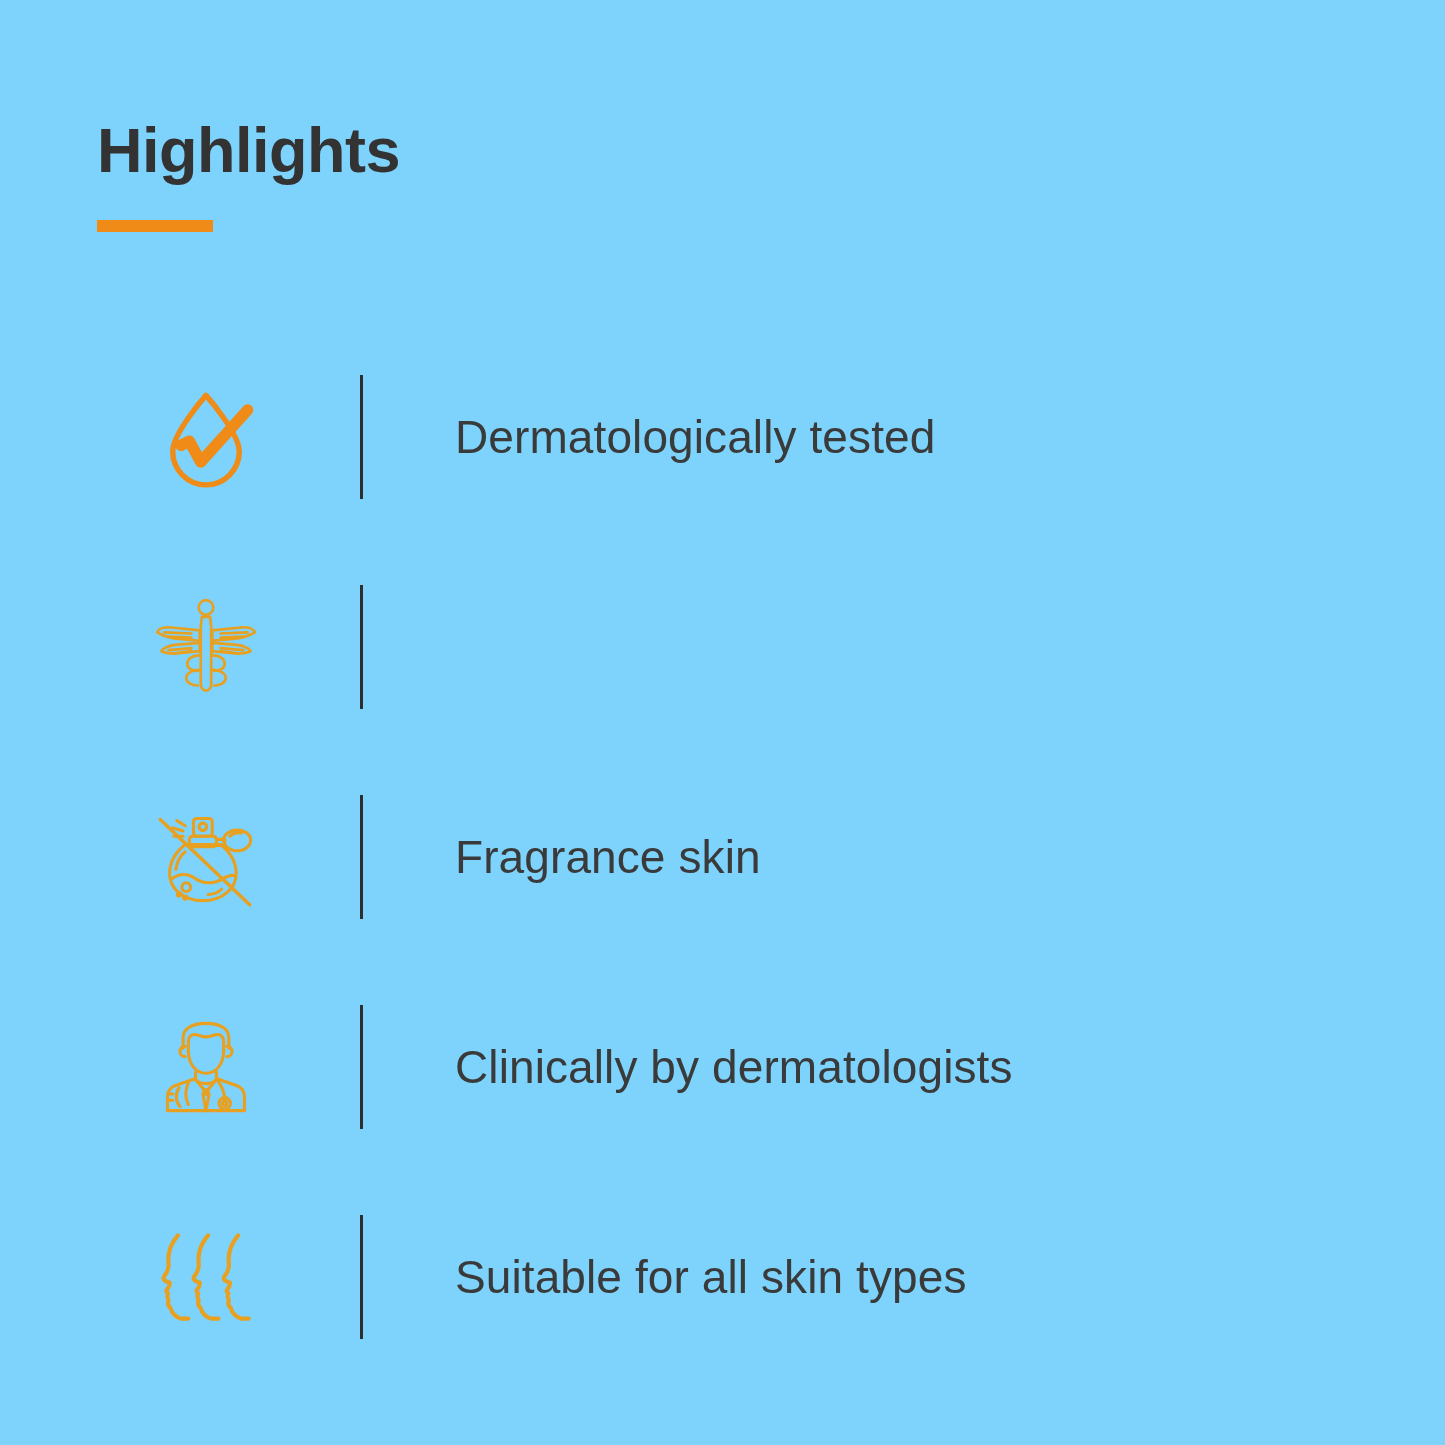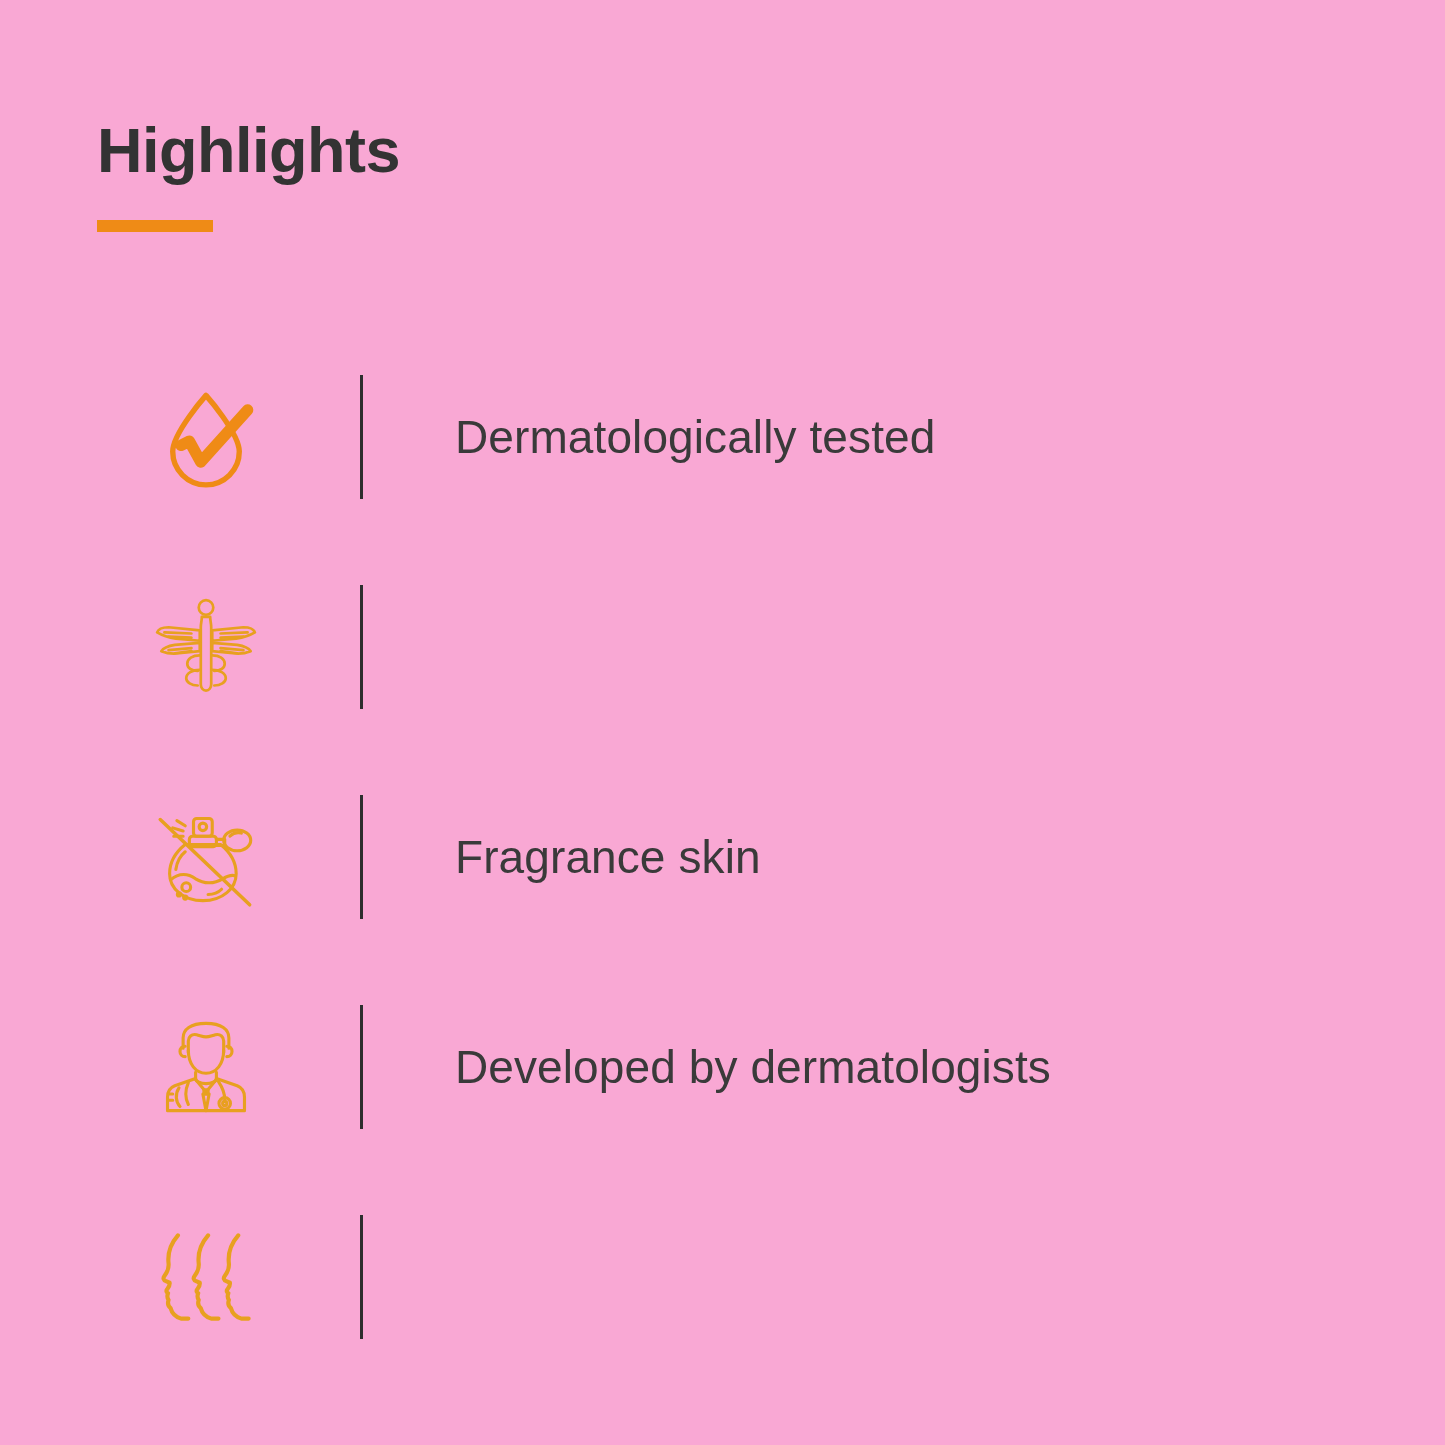--- a/index.html
+++ b/index.html
@@ -14,21 +14,21 @@
     font-family: "Liberation Sans", sans-serif;
     overflow: hidden;
     position: relative;
   }
 
   .panel {
     position: absolute;
     left: 0; top: 0;
     width: 1445px;
     height: 1445px;
-    background: #f9a8d4;
+    background: #7dd3fc;
   }
 
   
   .header {
     position: absolute;
     left: 97px;
     top: 118px;
   }
   .page-title {
     font-size: 63px;
@@ -187,36 +187,37 @@
             <path d="M33 65 C30 72 30 80 33 86"></path>
             <path d="M24 70 C20 76 21 84 25 88"></path>
             <path d="M62 64 C66 70 68 76 68 81"></path>
             <circle cx="68" cy="85" r="5.5"></circle>
             <circle cx="68" cy="85" r="2"></circle>
             <path d="M18 76 L14 76 M18 82 L14 82"></path>
           </g>
         </svg>
       </div>
       <div class="row-divider"></div>
-      <div class="row-label">Developed by dermatologists</div>
+      <div class="row-label">Clinically by dermatologists</div>
     </div>
 
     <div class="highlight-row">
       <div class="icon-cell">
         <svg viewBox="0 0 100 100" aria-hidden="true">
           <g fill="none" stroke="#e8a020" stroke-width="4" stroke-linecap="round" stroke-linejoin="round">
             <path d="M23 10 C16 18 13 28 14 37 C14.5 42 13 45 10 49 C8.5 51 9 53 11.5 54 L15 55.5
                      C15.5 58.5 14 60 12.5 62 C11.5 63.5 12 65 13.5 65.5
                      C12.5 68 12.5 70 14 72 C13 75 13.5 78 16 80 C17 84 20 88 26 90 L33 90"></path>
             <path d="M52 10 C45 18 42 28 43 37 C43.5 42 42 45 39 49 C37.5 51 38 53 40.5 54 L44 55.5
                      C44.5 58.5 43 60 41.5 62 C40.5 63.5 41 65 42.5 65.5
                      C41.5 68 41.5 70 43 72 C42 75 42.5 78 45 80 C46 84 49 88 55 90 L62 90"></path>
             <path d="M81 10 C74 18 71 28 72 37 C72.5 42 71 45 68 49 C66.5 51 67 53 69.5 54 L73 55.5
                      C73.5 58.5 72 60 70.5 62 C69.5 63.5 70 65 71.5 65.5
                      C70.5 68 70.5 70 72 72 C71 75 71.5 78 74 80 C75 84 78 88 84 90 L91 90"></path>
           </g>
         </svg>
       </div>
       <div class="row-divider"></div>
+      <div class="row-label">Suitable for all skin types</div>
     </div>
 
   </div>
 </div>
 
 </body></html>

